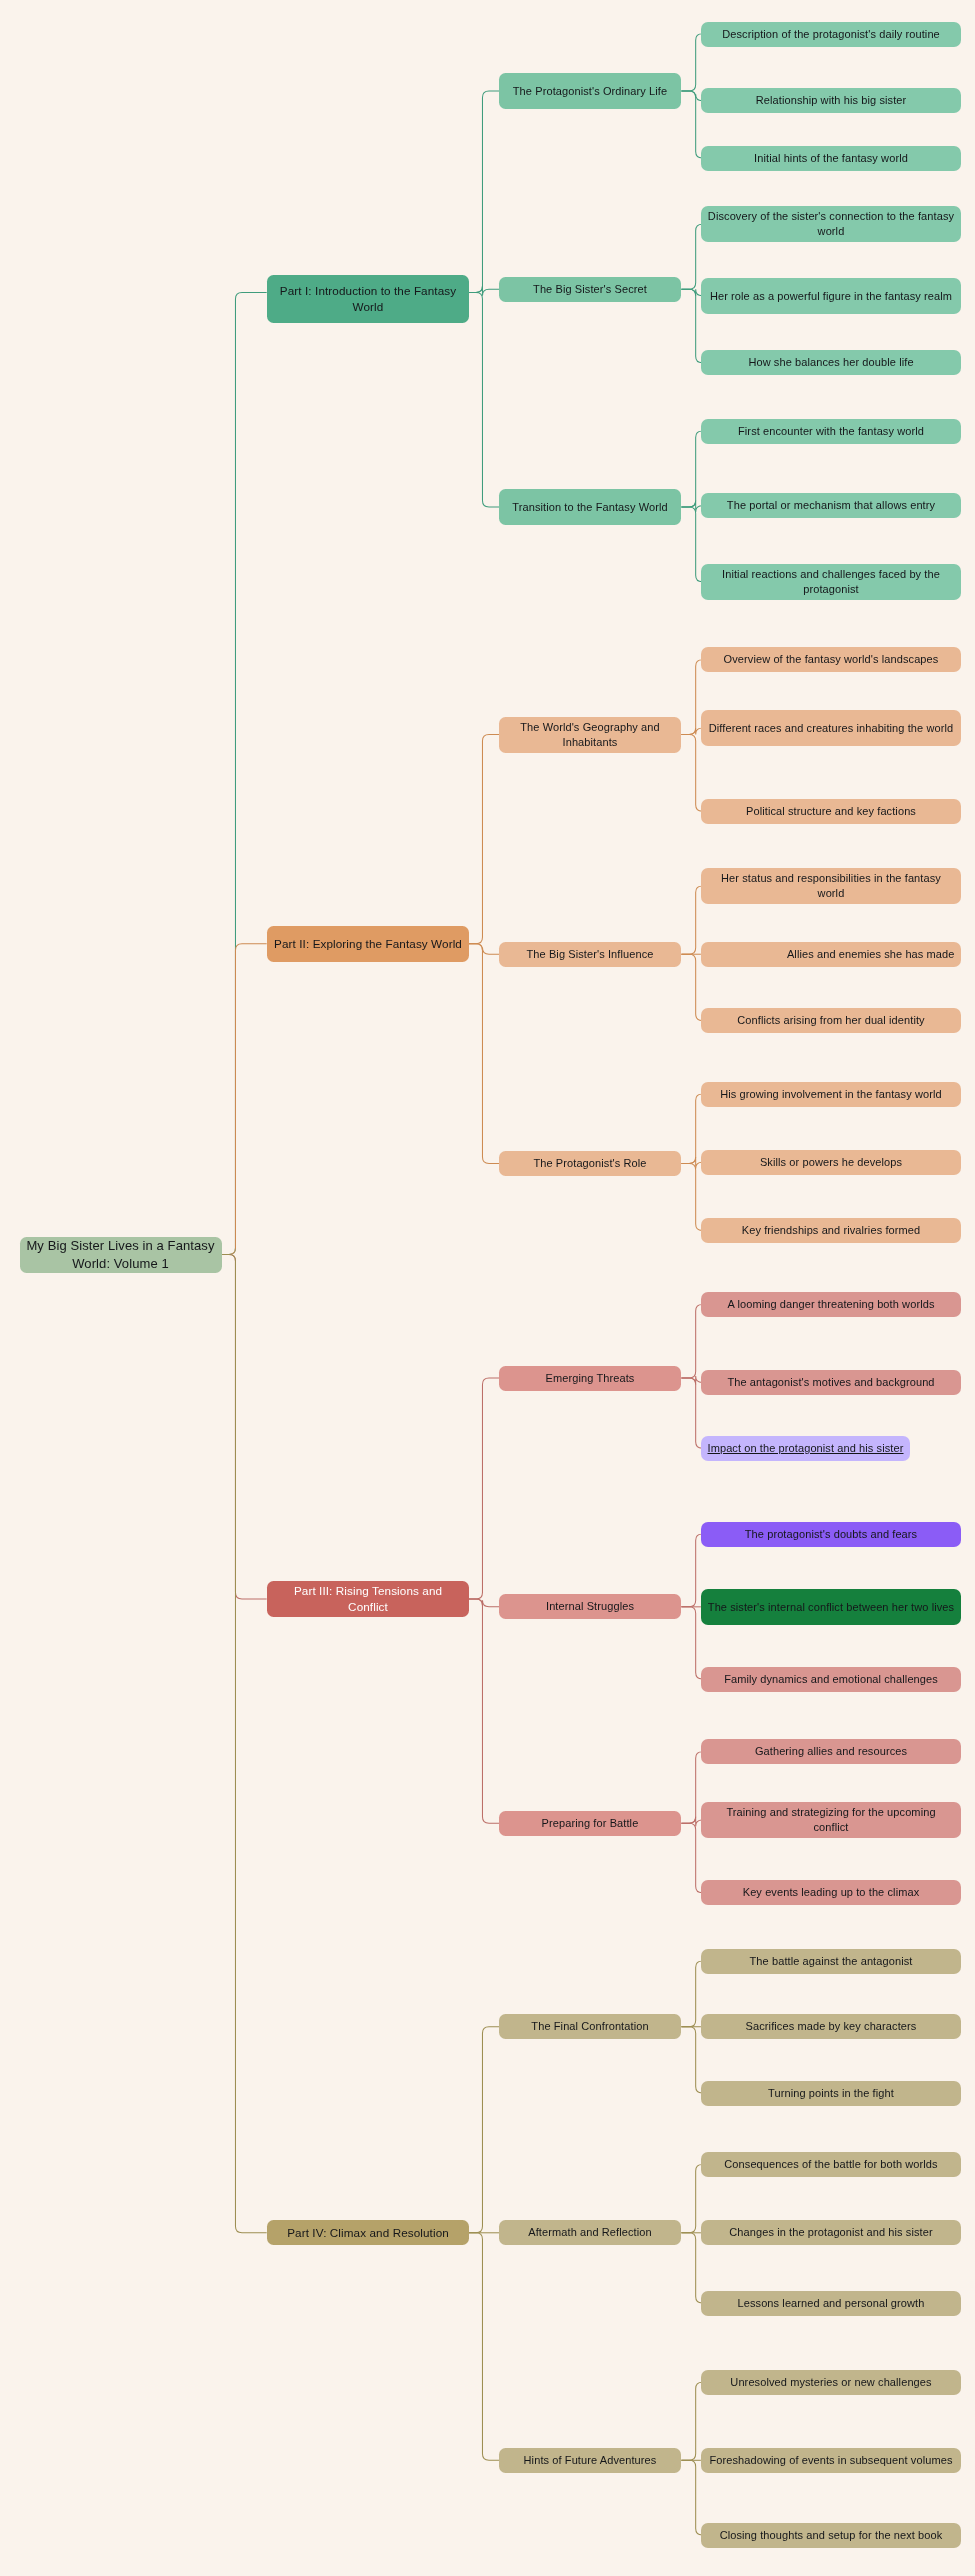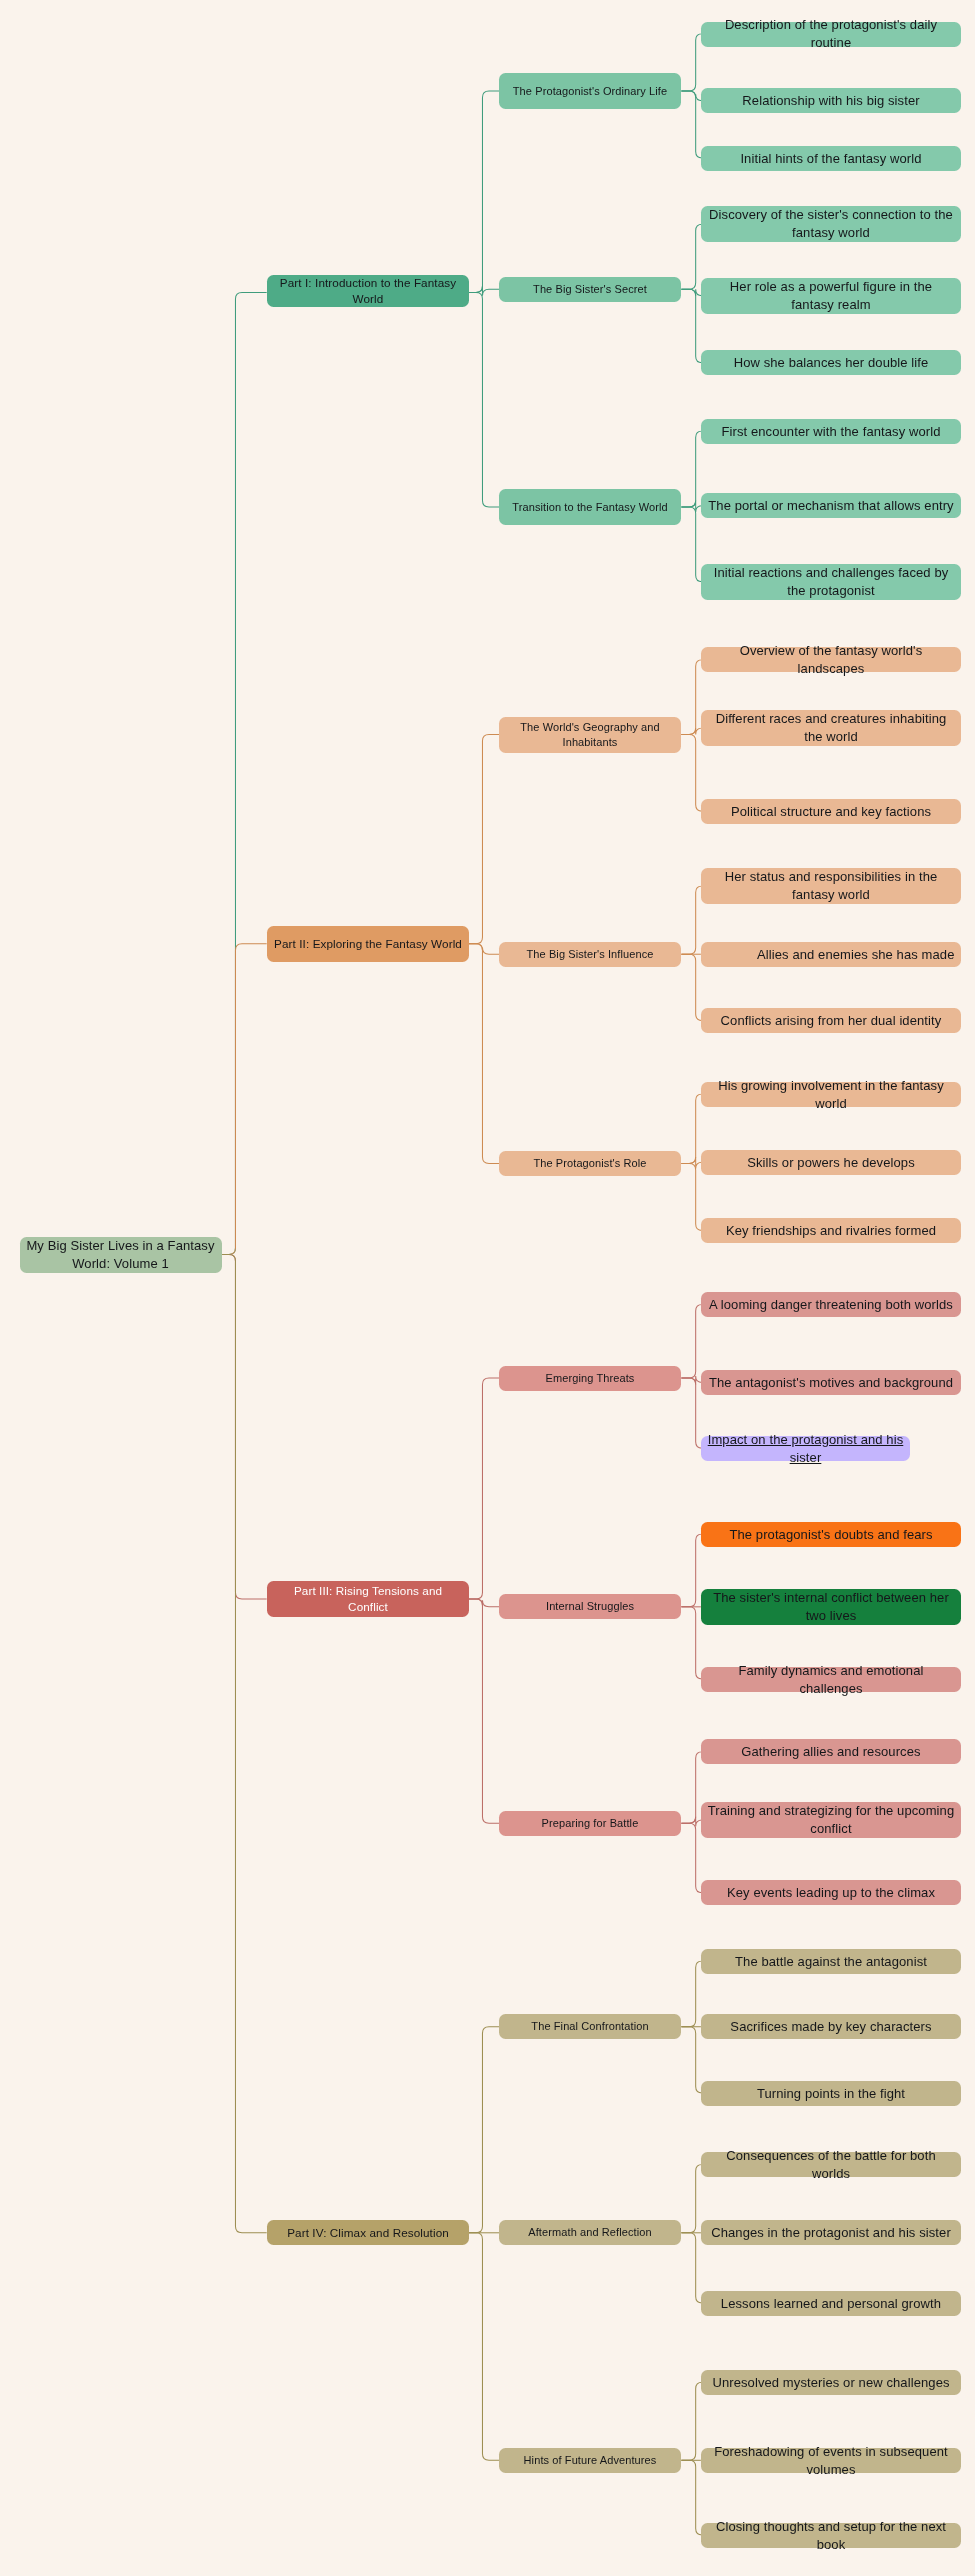--- a/index.html
+++ b/index.html
@@ -23,21 +23,21 @@
     border-radius:6.5px;
     padding:3.9px 6.5px;
     line-height:1.35;
     color:#15171a;
     font-size:11px;
     letter-spacing:0.1px;
   }
   .node.root{font-size:13px;}
   .node.branch{font-size:11.7px;}
   .node.sub{font-size:11px;}
-  .node.leaf{font-size:13px;}
+  .node.leaf{font-size:11px;border-radius:7px;}
   .white-text{color:#ffffff;}
 </style>
 </head>
 <body>
 
 <div id="canvas">
   <svg class="links" id="links-layer" viewBox="0 0 1501 3963" width="976" height="2576">
       <path d="M 340 1930 L 352 1930 Q 362 1930 362 1920 L 362 460 Q 362 450 372 450 L 410 450" fill="none" stroke="#3f9c7c" stroke-width="1.6"></path>
       <path d="M 720 450 L 732 450 Q 742 450 742 440 L 742 150 Q 742 140 752 140 L 768 140" fill="none" stroke="#3f9c7c" stroke-width="1.6"></path>
       <path d="M 1048 140 L 1060 140 Q 1070 140 1070 130 L 1070 62 Q 1070 52 1080 52 L 1078 52" fill="none" stroke="#3f9c7c" stroke-width="1.6"></path>
@@ -88,21 +88,21 @@
       <path d="M 1048 3435 L 1060 3435 Q 1070 3435 1070 3445 L 1070 3533 Q 1070 3543 1080 3543 L 1078 3543" fill="none" stroke="#9d8e52" stroke-width="1.6"></path>
       <path d="M 720 3435 L 732 3435 Q 742 3435 742 3445 L 742 3775 Q 742 3785 752 3785 L 768 3785" fill="none" stroke="#9d8e52" stroke-width="1.6"></path>
       <path d="M 1048 3785 L 1060 3785 Q 1070 3785 1070 3775 L 1070 3675 Q 1070 3665 1080 3665 L 1078 3665" fill="none" stroke="#9d8e52" stroke-width="1.6"></path>
       <path d="M 1048 3785 L 1078 3785" fill="none" stroke="#9d8e52" stroke-width="1.6"></path>
       <path d="M 1048 3785 L 1060 3785 Q 1070 3785 1070 3795 L 1070 3890 Q 1070 3900 1080 3900 L 1078 3900" fill="none" stroke="#9d8e52" stroke-width="1.6"></path>
     </svg>
   <div id="nodes-layer">
       <div class="node root" style="left: 19.5px; width: 202px; height: 36px; top: 1237px; background: rgb(169, 196, 164);">
         <span>My Big Sister Lives in a Fantasy World: Volume 1</span>
       </div>
-      <div class="node branch" style="left: 267px; width: 202px; height: 32px; top: 275px; background: rgb(78, 171, 135);">
+      <div class="node branch" style="left: 267px; width: 202px; height: 48px; top: 275px; background: rgb(78, 171, 135);">
         <span>Part I: Introduction to the Fantasy World</span>
       </div>
       <div class="node sub" style="left: 499px; width: 182px; height: 36px; top: 73px; background: rgb(124, 196, 164);">
         <span>The Protagonist's Ordinary Life</span>
       </div>
       <div class="node leaf" style="left: 701px; width: 260px; height: 25px; top: 21.5px; background: rgb(132, 201, 171);">
         <span>Description of the protagonist's daily routine</span>
       </div>
       <div class="node leaf" style="left: 701px; width: 260px; height: 25px; top: 88px; background: rgb(132, 201, 171);">
         <span>Relationship with his big sister</span>
@@ -184,21 +184,21 @@
       </div>
       <div class="node leaf" style="left: 701px; width: 260px; height: 25px; top: 1370px; background: rgb(217, 150, 145);">
         <span>The antagonist's motives and background</span>
       </div>
       <div class="node leaf" style="left: 701px; width: 209px; height: 25px; top: 1436px; background: #c4b5fd; text-decoration: underline;">
         <span>Impact on the protagonist and his sister</span>
       </div>
       <div class="node sub" style="left: 499px; width: 182px; height: 25px; top: 1594px; background: rgb(220, 148, 142);">
         <span>Internal Struggles</span>
       </div>
-      <div class="node leaf" style="left: 701px; width: 260px; height: 25px; top: 1522px; background: #f97316;">
+      <div class="node leaf" style="left: 701px; width: 260px; height: 25px; top: 1522px; background: #8b5cf6;">
         <span>The protagonist's doubts and fears</span>
       </div>
       <div class="node leaf" style="left: 701px; width: 260px; height: 36px; top: 1589px; background: #15803d;">
         <span>The sister's internal conflict between her two lives</span>
       </div>
       <div class="node leaf" style="left: 701px; width: 260px; height: 25px; top: 1667px; background: rgb(217, 150, 145);">
         <span>Family dynamics and emotional challenges</span>
       </div>
       <div class="node sub" style="left: 499px; width: 182px; height: 25px; top: 1811px; background: rgb(220, 148, 142);">
         <span>Preparing for Battle</span>

